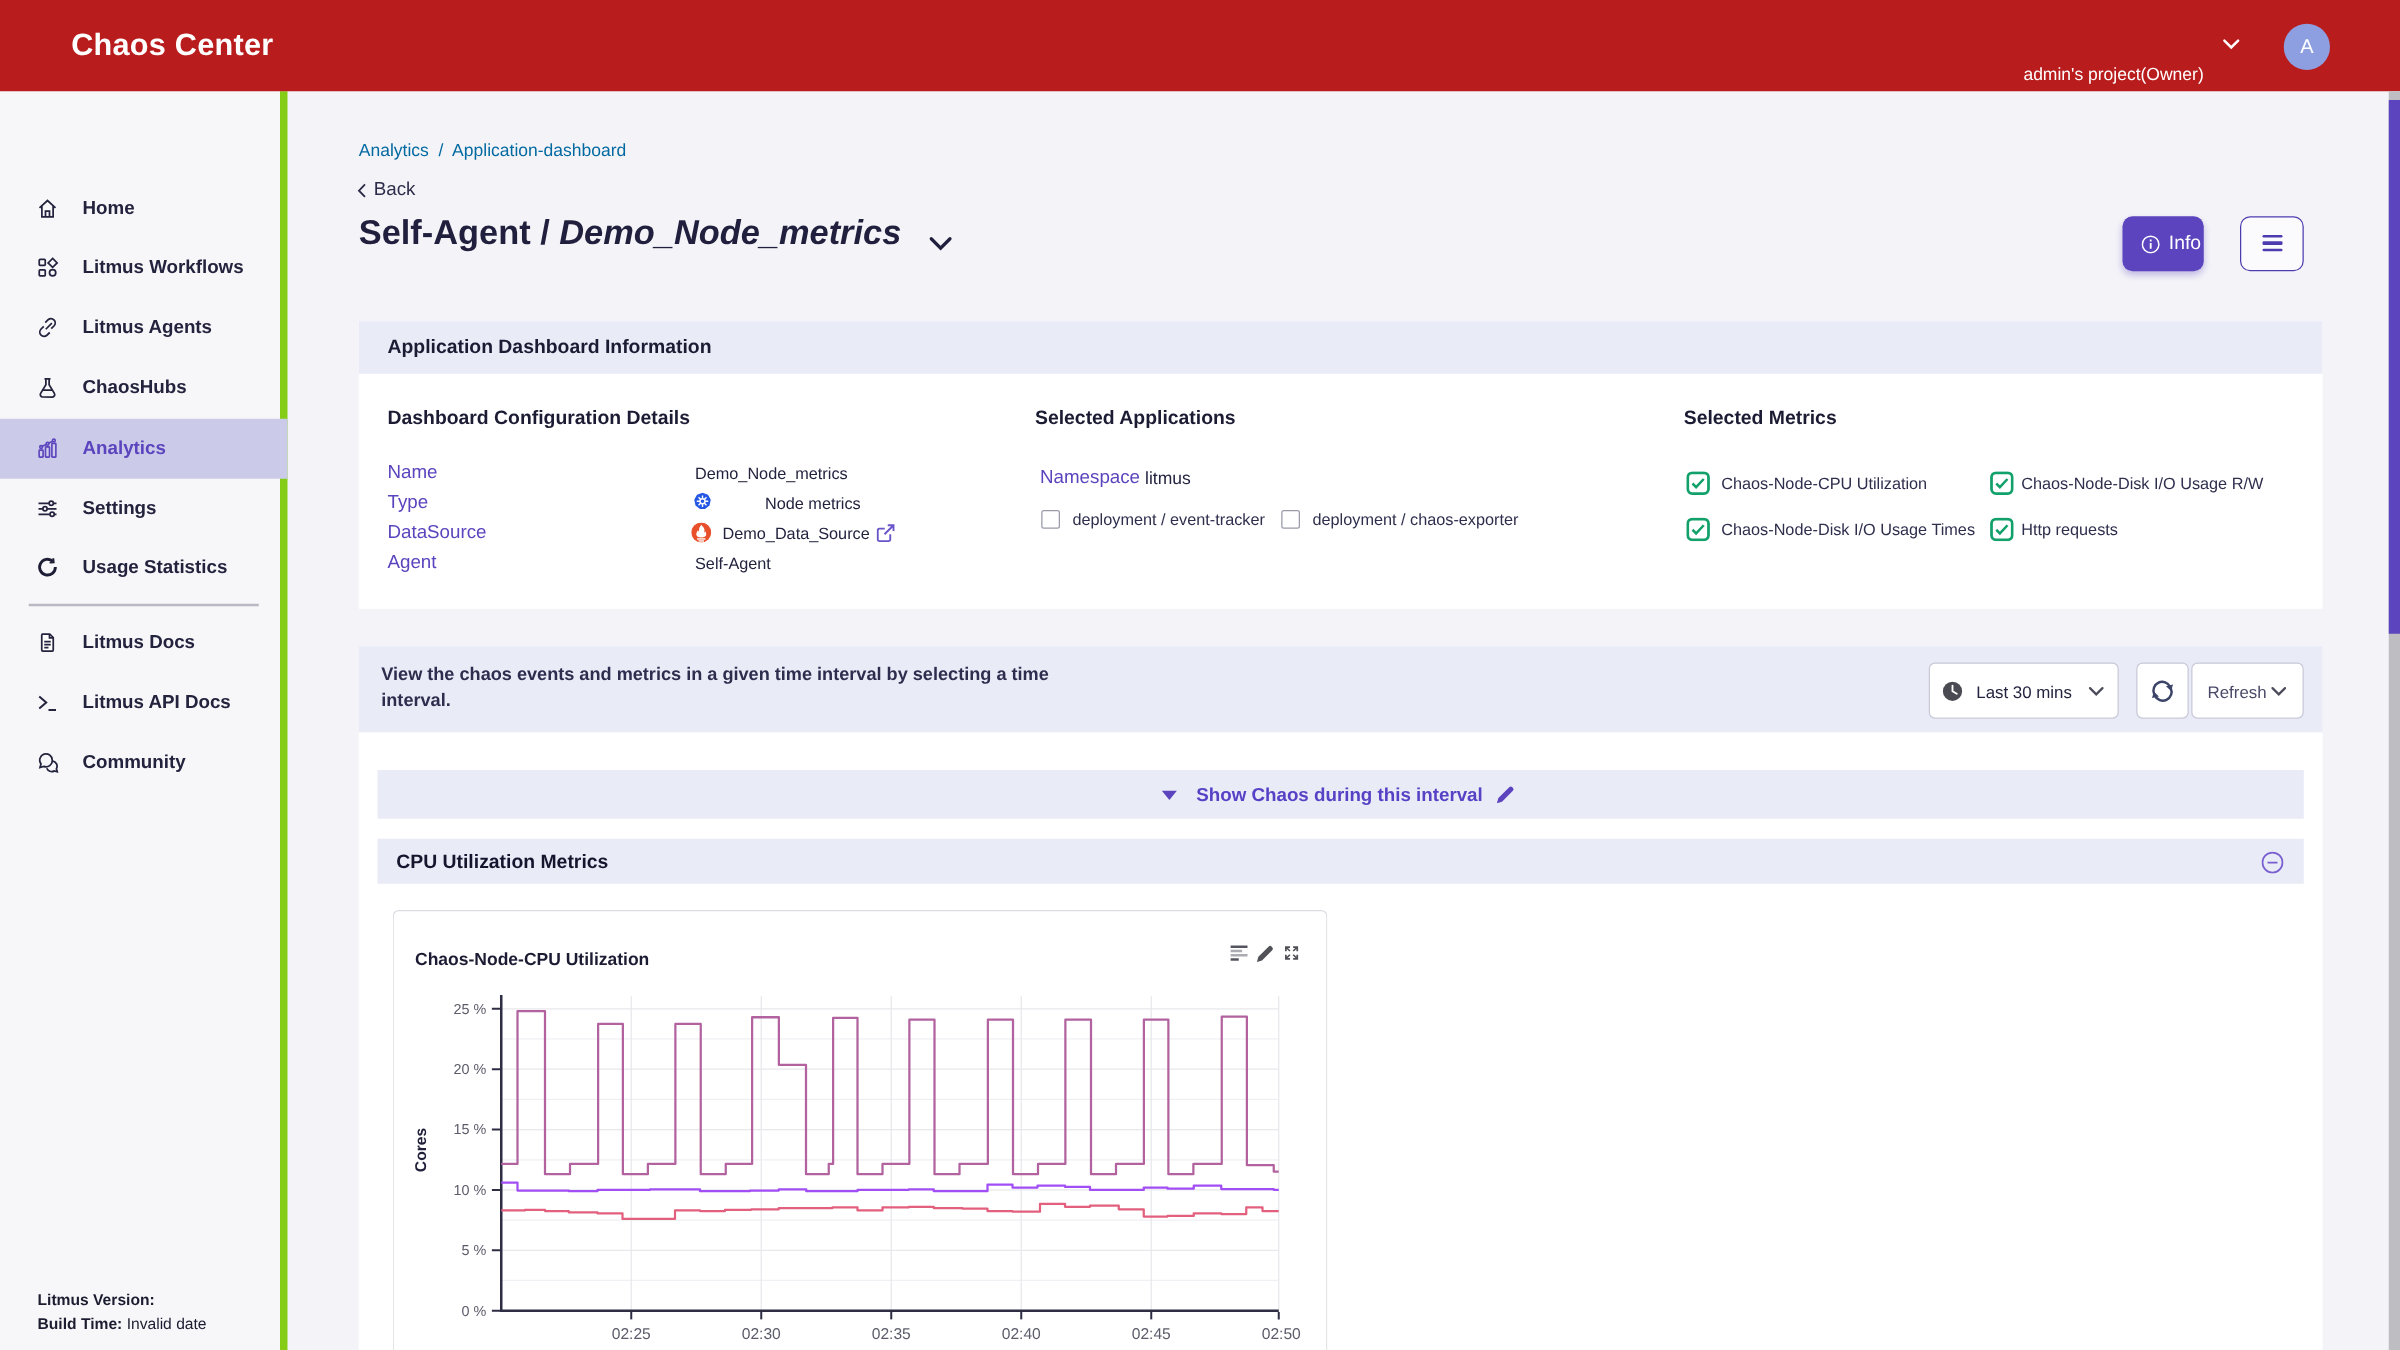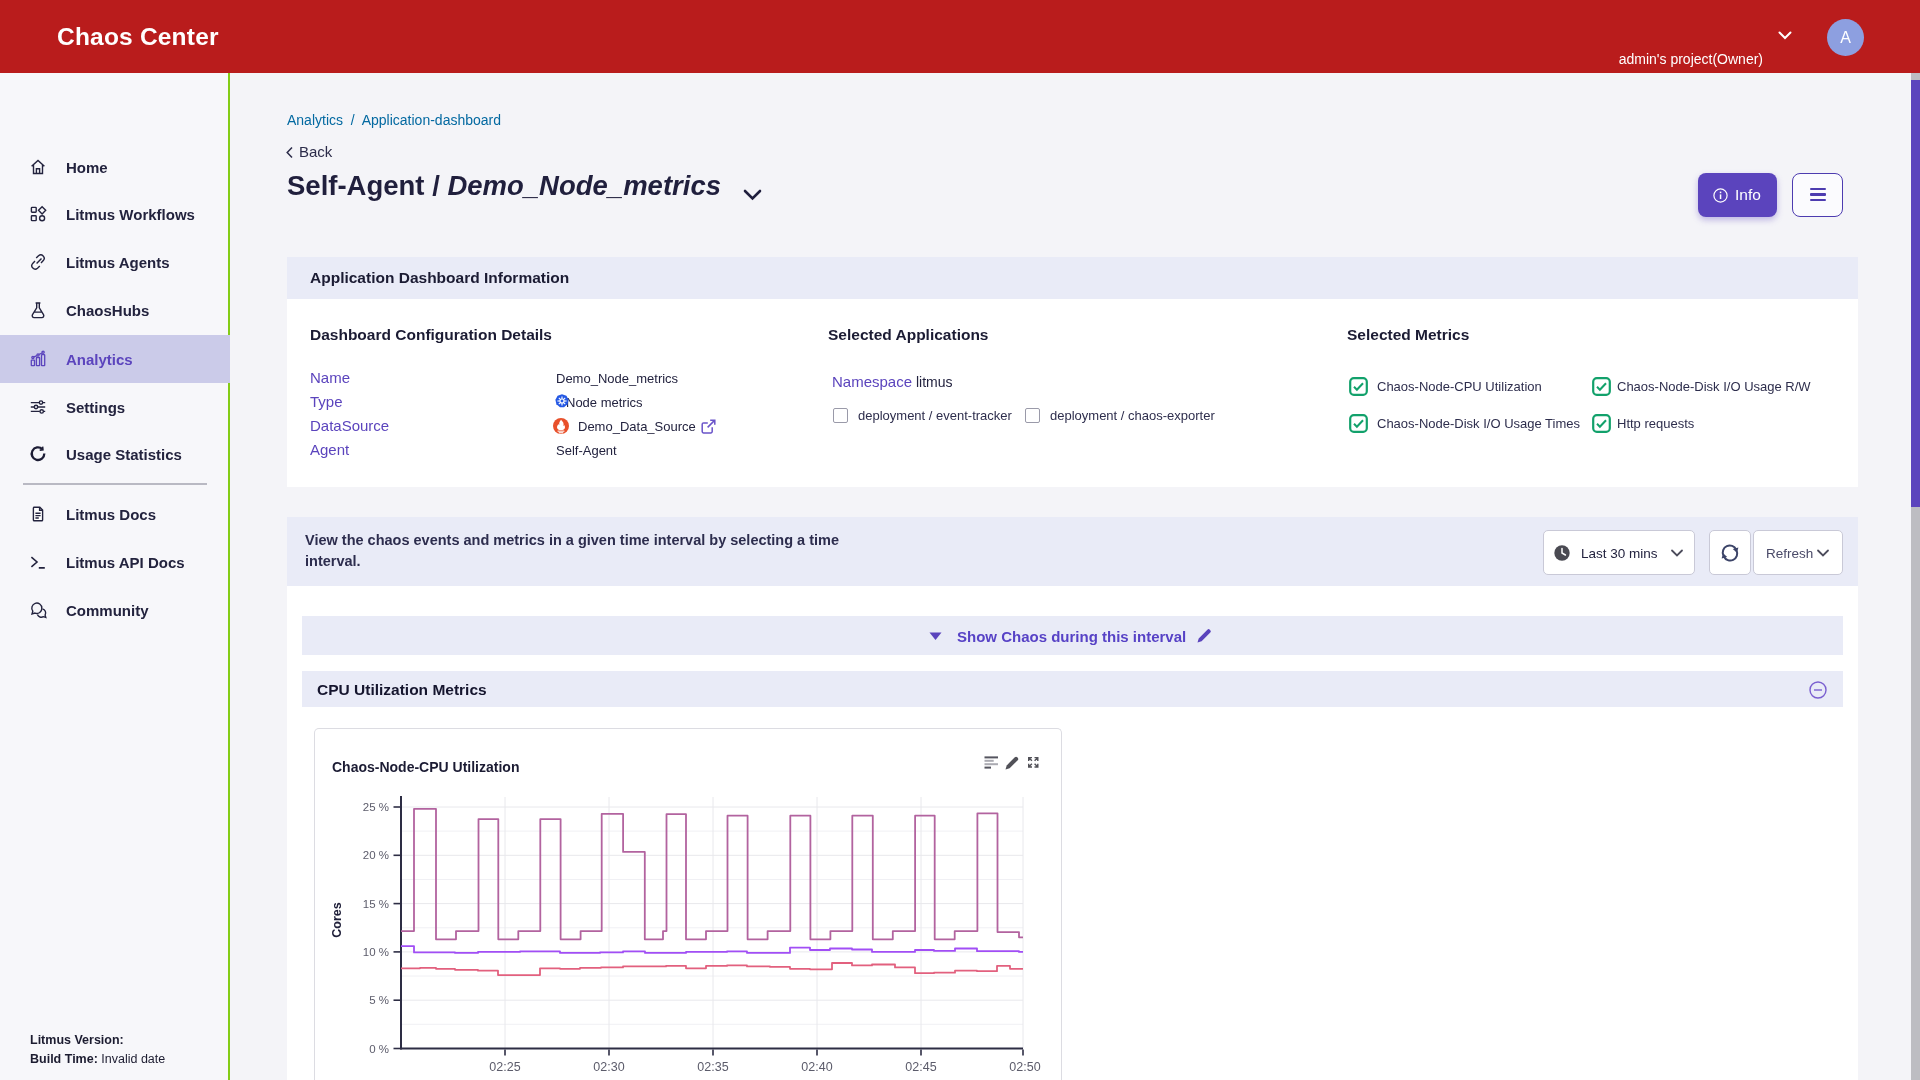--- a/index.html
+++ b/index.html
@@ -10,37 +10,37 @@
   .abs { position:absolute; }
   
   #topbar { position:absolute; left:0; top:0; width:1920px; height:73px; background:#b91c1c; z-index:30; }
   #brand { position:absolute; left:57px; top:23px; color:#fff; font-size:24.5px; font-weight:bold; letter-spacing:.2px; }
   #proj { position:absolute; right:157px; top:28px; color:#fff; font-size:14px;margin-top:23px; }
   #projcaret { position:absolute; right:128px; top:31px; }
   #avatar { position:absolute; left:1827px; top:19px; width:37px; height:37px; border-radius:50%;
             background:#8d9fe0; color:#fff; font-size:16px; text-align:center; line-height:37px; }
   
   #sidebar { position:absolute; left:0; top:73px; width:230px; height:1007px; background:#f7f7fa;
-             border-right:2px solid #84cc16; z-index:20; }
+             border-right:6px solid #84cc16; z-index:20; }
   .nav { position:absolute; left:0; width:230px; height:48px; color:#23233e; }
   .nav .ic { position:absolute; left:29px; top:15px; width:18px; height:18px; }
   .nav .lb { position:absolute; left:66px; top:50%; transform:translateY(-50%); font-size:15px; font-weight:600; white-space:nowrap; }
   .nav.active { background:#cbcbe9; color:#5b44bd; }
   #sep { position:absolute; left:23px; top:410px; width:184px; height:0; border-top:2px solid #b9b9c3; }
   #version { position:absolute; left:30px; top:1031px; z-index:25; font-size:12.5px; color:#1c1c30; line-height:18.5px; }
   
   #sbtrack { position:absolute; left:1911px; top:73px; width:9px; height:1007px; background:#bdbdc2; z-index:40; }
   #sbthumb { position:absolute; left:0px; top:7px; width:9px; height:427px; background:#5b44bd; }
   
   #main { position:absolute; left:231px; top:73px; width:1680px; height:1007px; background:#f4f4f8; }
   .crumb { position:absolute; left:287px; top:112px; font-size:14px; color:#0369a1; }
   #back { position:absolute; left:285px; top:143px; font-size:15px; color:#2c2c4a; }
   #title { position:absolute; left:287px; top:170px; font-size:27.5px; font-weight:bold; color:#201f3d; }
   #title .it { font-style:italic; }
-  #infobtn { position:absolute; left:1698px; top:173px; width:79px; height:44px; border-radius:8px; background:#5b44bd;
+  #infobtn { position:absolute; left:1698px; top:173px; width:65px; height:44px; border-radius:8px; background:#5b44bd;
              box-shadow:0 3px 6px rgba(91,68,189,.35); color:#fff; font-size:15.5px; }
   #menubtn { position:absolute; left:1792px; top:173px; width:51px; height:44px; border-radius:8px; background:#fbfbfe;
              border:1.5px solid #4d3cb0; }
   #panel1 { position:absolute; left:287px; top:257px; width:1571px; height:230px; background:#fff; }
   #p1head { position:absolute; left:287px; top:257px; width:1571px; height:42px; background:#e9ebf7;
             font-size:15.5px; font-weight:bold; color:#1b1b33; line-height:41px; padding-left:23px; }
   .h2 { position:absolute; font-size:15.5px; font-weight:700; color:#1b1b33; }
   .plabel { position:absolute; font-size:15px; color:#5b44bd; }
   .pval { position:absolute; font-size:13px; padding-top:1.5px; color:#23233f; }
   .cklabel { position:absolute; font-size:13px; color:#2e2e4d; white-space:nowrap; }
@@ -92,21 +92,21 @@
   <div id="panel1"></div>
   <div id="p1head">Application Dashboard Information</div>
   <div class="h2" style="left:310px;top:326px">Dashboard Configuration Details</div>
   <div class="h2" style="left:828px;top:326px">Selected Applications</div>
   <div class="h2" style="left:1347px;top:326px">Selected Metrics</div>
   <div class="plabel" style="left:310px;top:369px">Name</div>
   <div class="plabel" style="left:310px;top:393px">Type</div>
   <div class="plabel" style="left:310px;top:417px">DataSource</div>
   <div class="plabel" style="left:310px;top:441px">Agent</div>
   <div class="pval" style="left:556px;top:369px">Demo_Node_metrics</div>
-  <div class="pval" style="left:566px;top:393px">Node metrics</div>
+  <div class="pval" style="left:612px;top:393px">Node metrics</div>
   <div class="pval" style="left:578px;top:417px">Demo_Data_Source</div>
   <div class="pval" style="left:556px;top:441px">Self-Agent</div>
 
   <svg class="abs" style="left:555px;top:394px" width="14" height="14" viewBox="0 0 14 14">
     <polygon points="7,0.2 11.4,1.8 13.6,5.8 12.6,10.3 9,13.2 5,13.2 1.4,10.3 0.4,5.8 2.6,1.8" fill="#2458e4"></polygon>
     <circle cx="7" cy="7" r="2" fill="none" stroke="#fff" stroke-width="1.1"></circle>
     <g stroke="#fff" stroke-width="1.1">
         <line x1="7" y1="5" x2="7" y2="2.4"></line>
         <line x1="7" y1="9" x2="7" y2="11.6"></line>
         <line x1="5" y1="7" x2="2.4" y2="7"></line>

